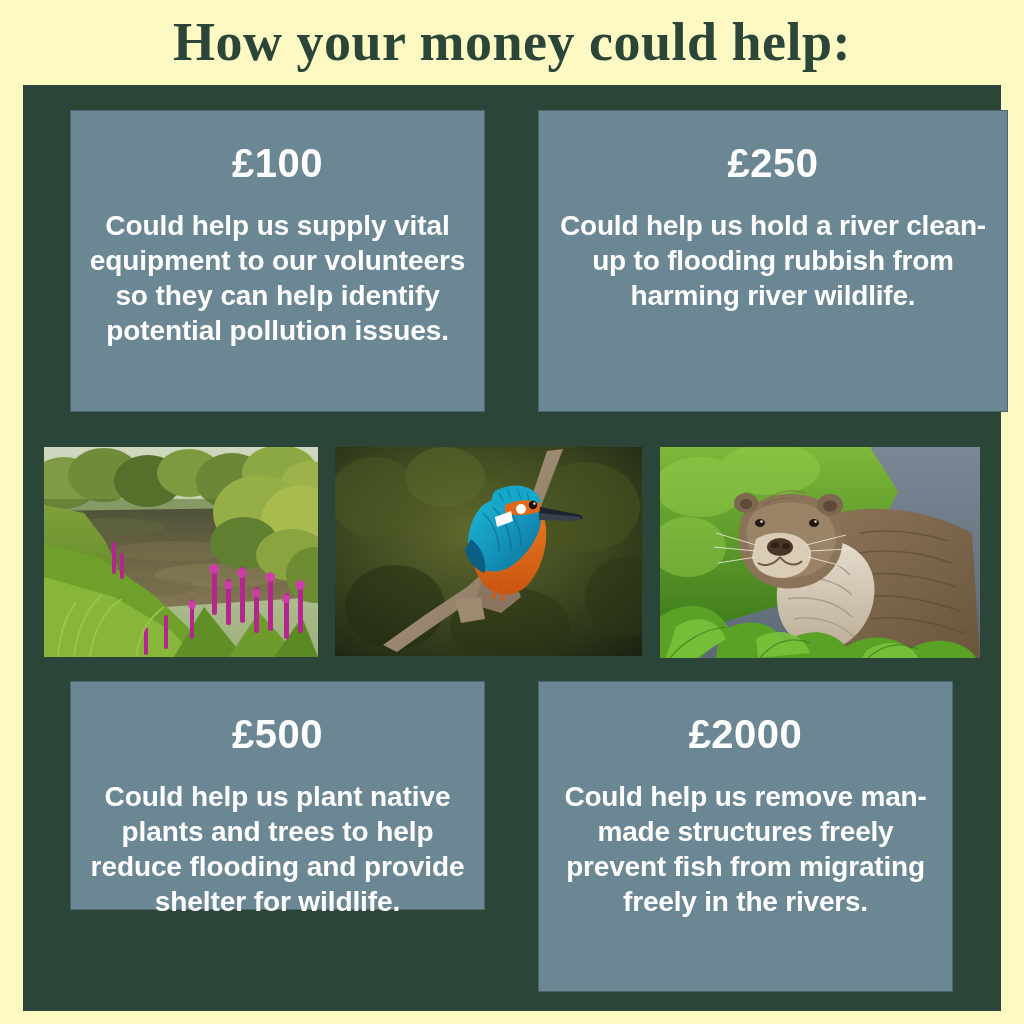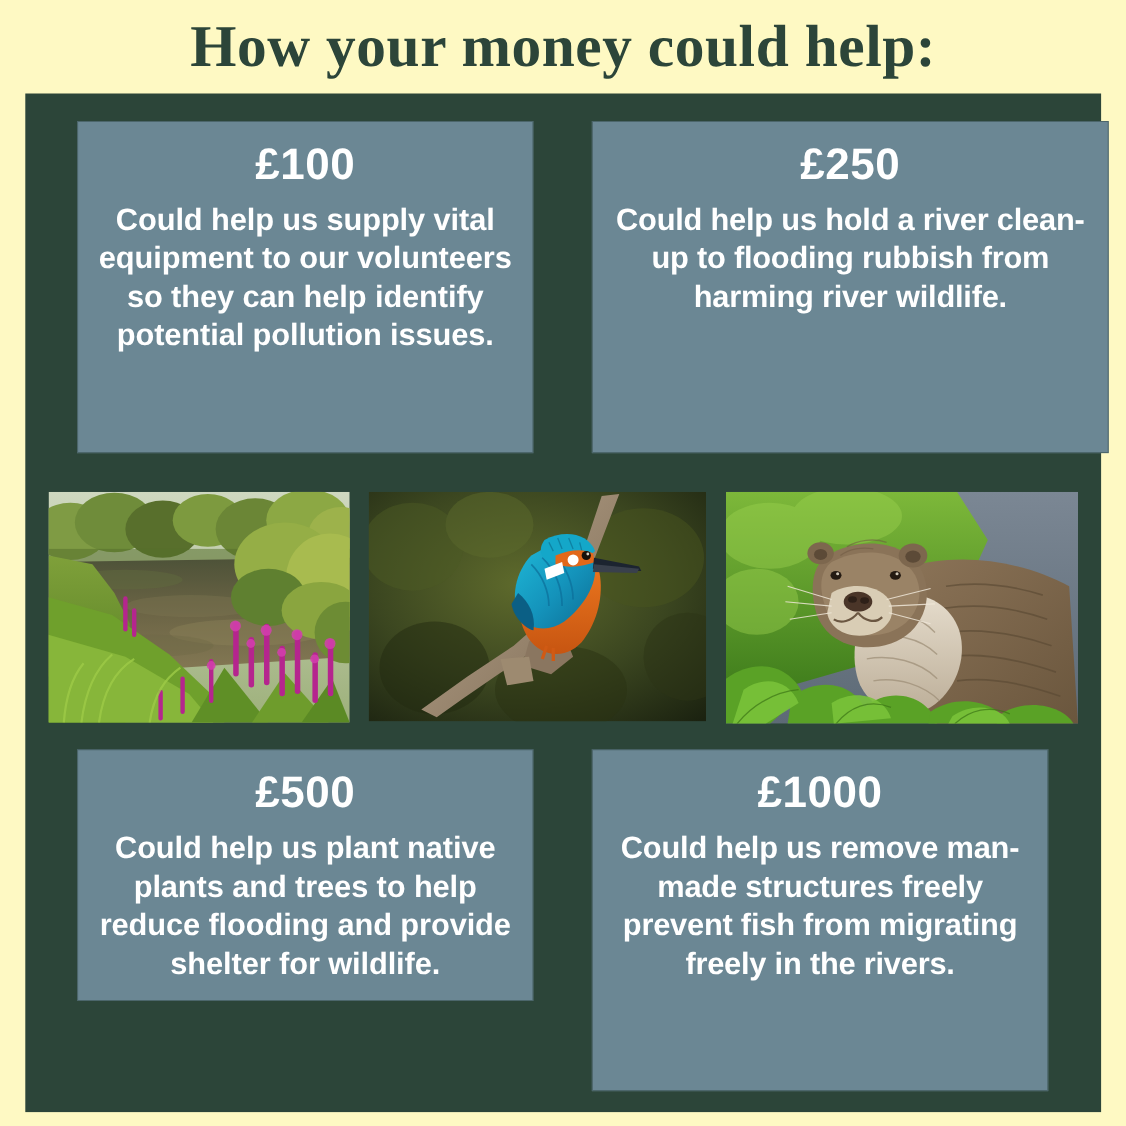--- a/index.html
+++ b/index.html
@@ -58,21 +58,21 @@
     color: #ffffff;
     box-shadow: 0 0 0 1px rgba(20, 40, 32, 0.35) inset;
   }
   .card-amount {
     font-family: "Liberation Sans", sans-serif;
     font-weight: bold;
     font-size: 40px;
     line-height: 56px;
     letter-spacing: 0.5px;
     color: #ffffff;
-    margin: 4px;
+    margin: 17px;
   }
   .card-text {
     font-family: "Liberation Sans", sans-serif;
     font-weight: bold;
     font-size: 28px;
     line-height: 35px;
     letter-spacing: -0.1px;
     color: #ffffff;
     margin: 0;
     padding: 0 2px;
@@ -376,17 +376,17 @@
       </g>
     </svg>
   </div>
 
   <div class="card" id="card-500">
     <div class="card-amount">£500</div>
     <div class="card-text">Could help us plant native plants and trees to help reduce flooding and provide shelter for wildlife.</div>
   </div>
 
   <div class="card" id="card-1000">
-    <div class="card-amount">£1000</div>
+    <div class="card-amount">£2000</div>
     <div class="card-text">Could help us remove man-made structures freely prevent fish from migrating freely in the rivers.</div>
   </div>
 
 </div>
 
 </body></html>

